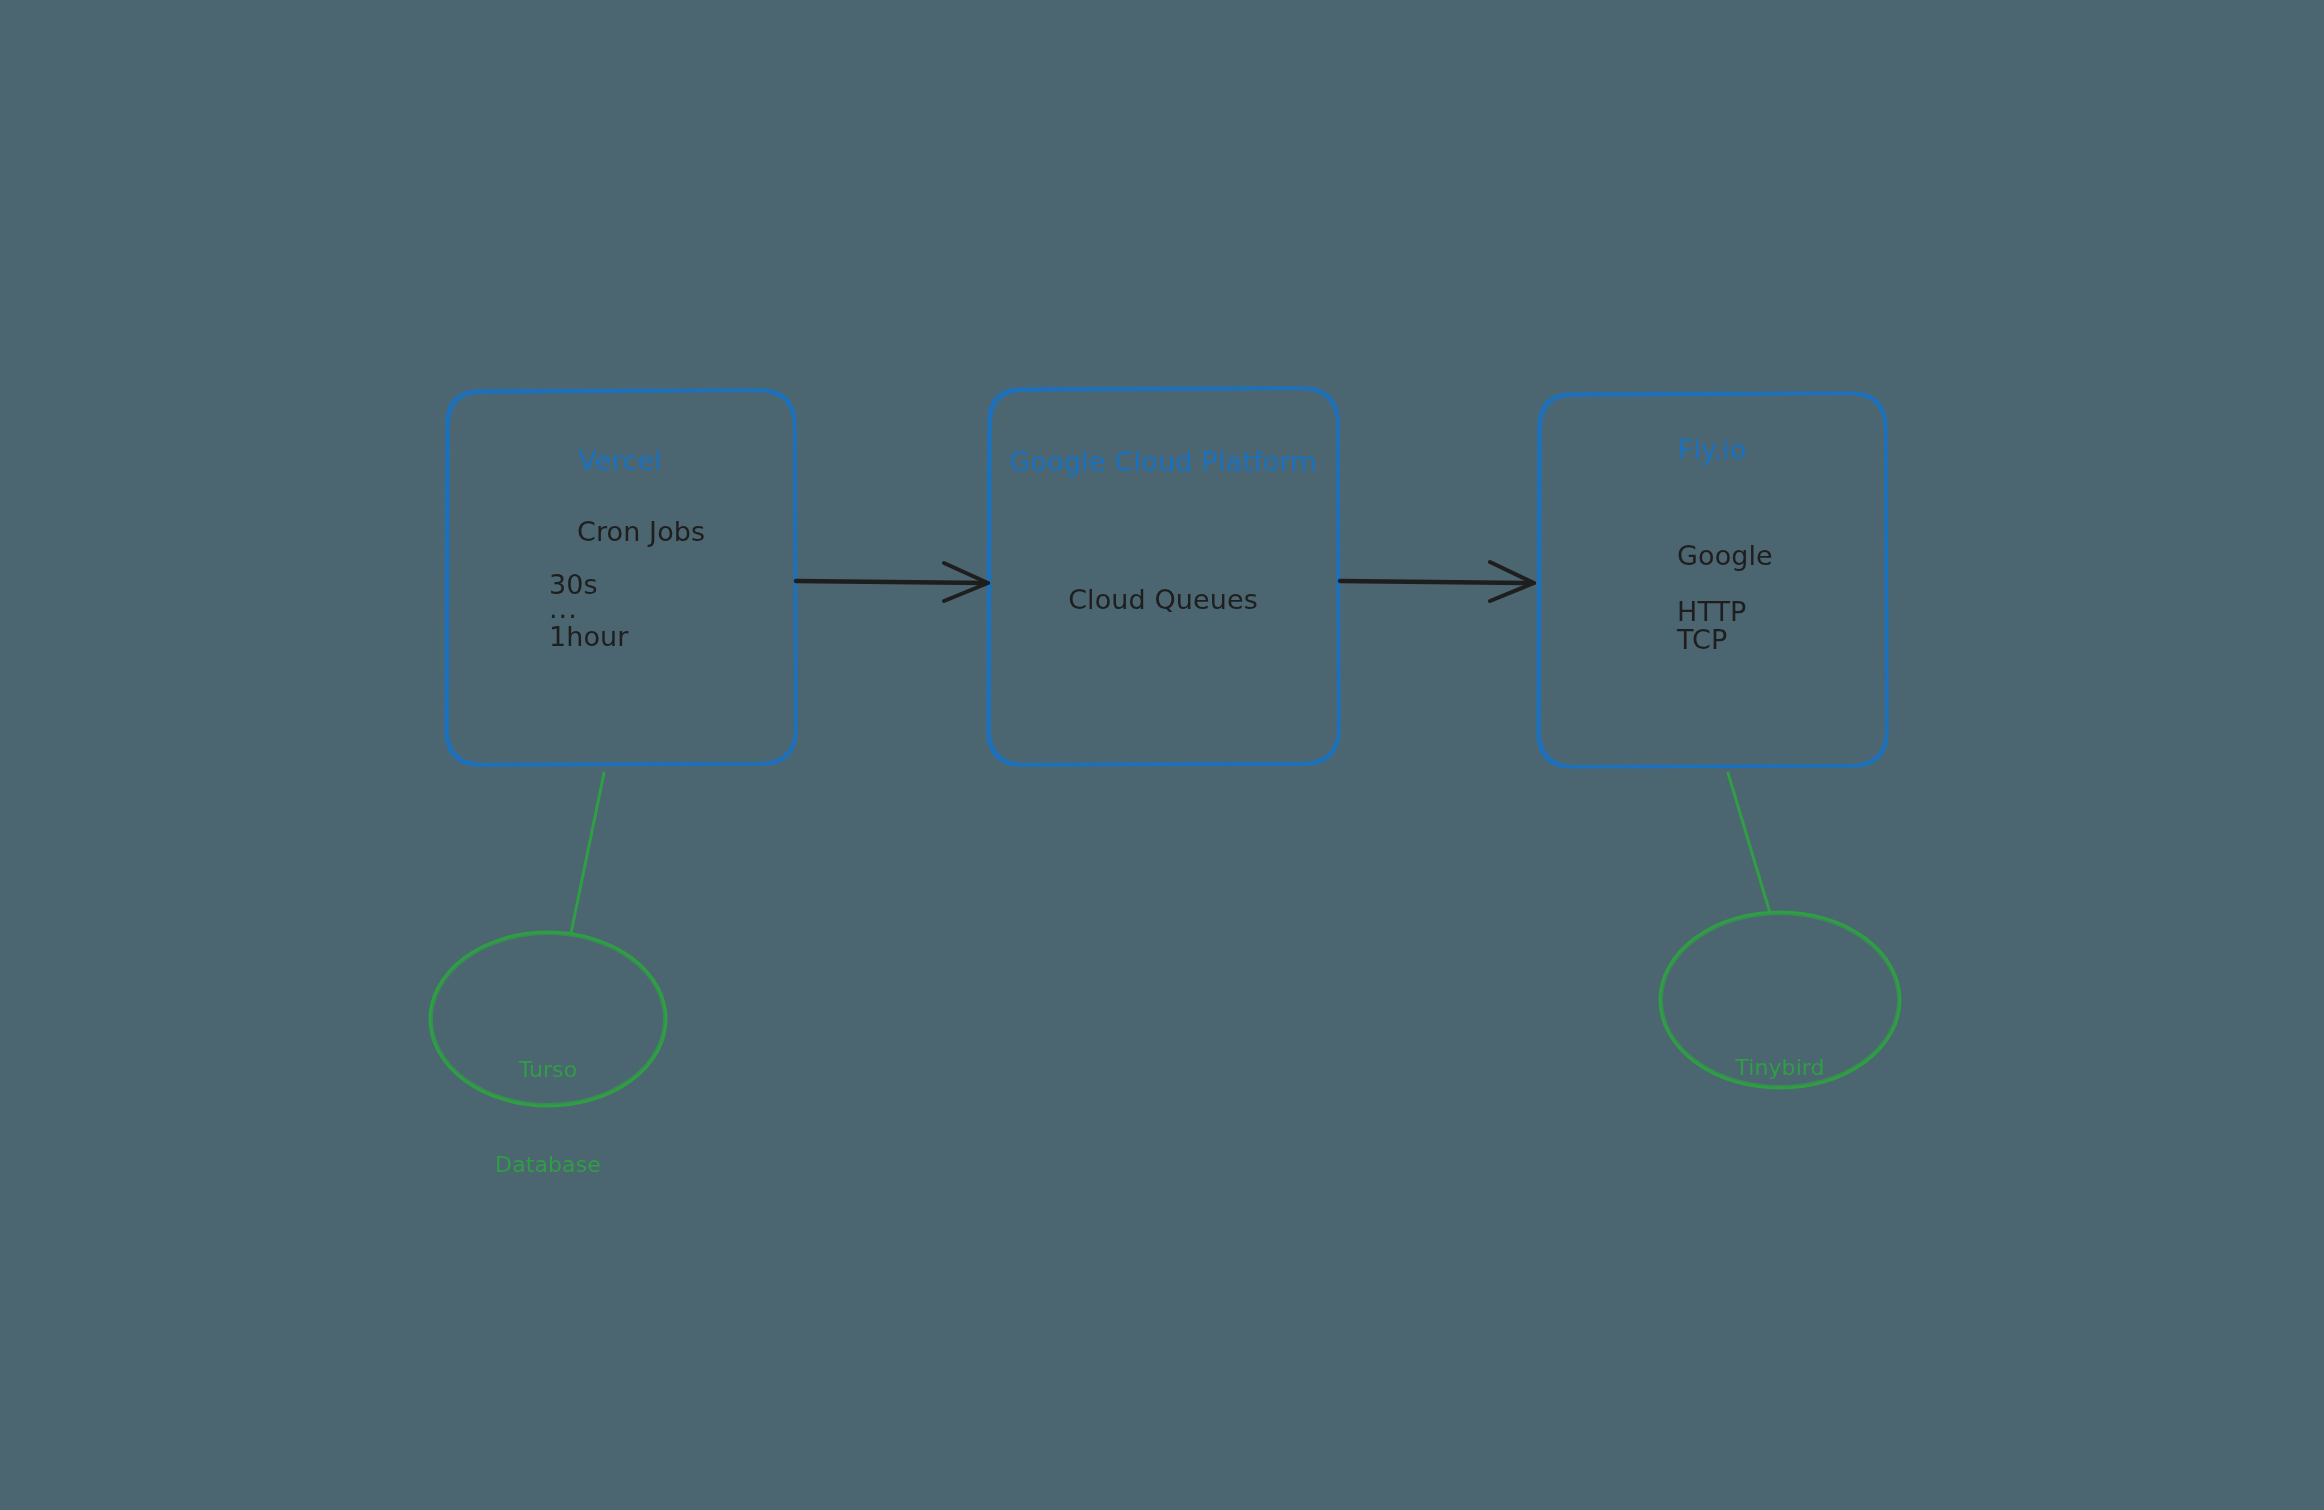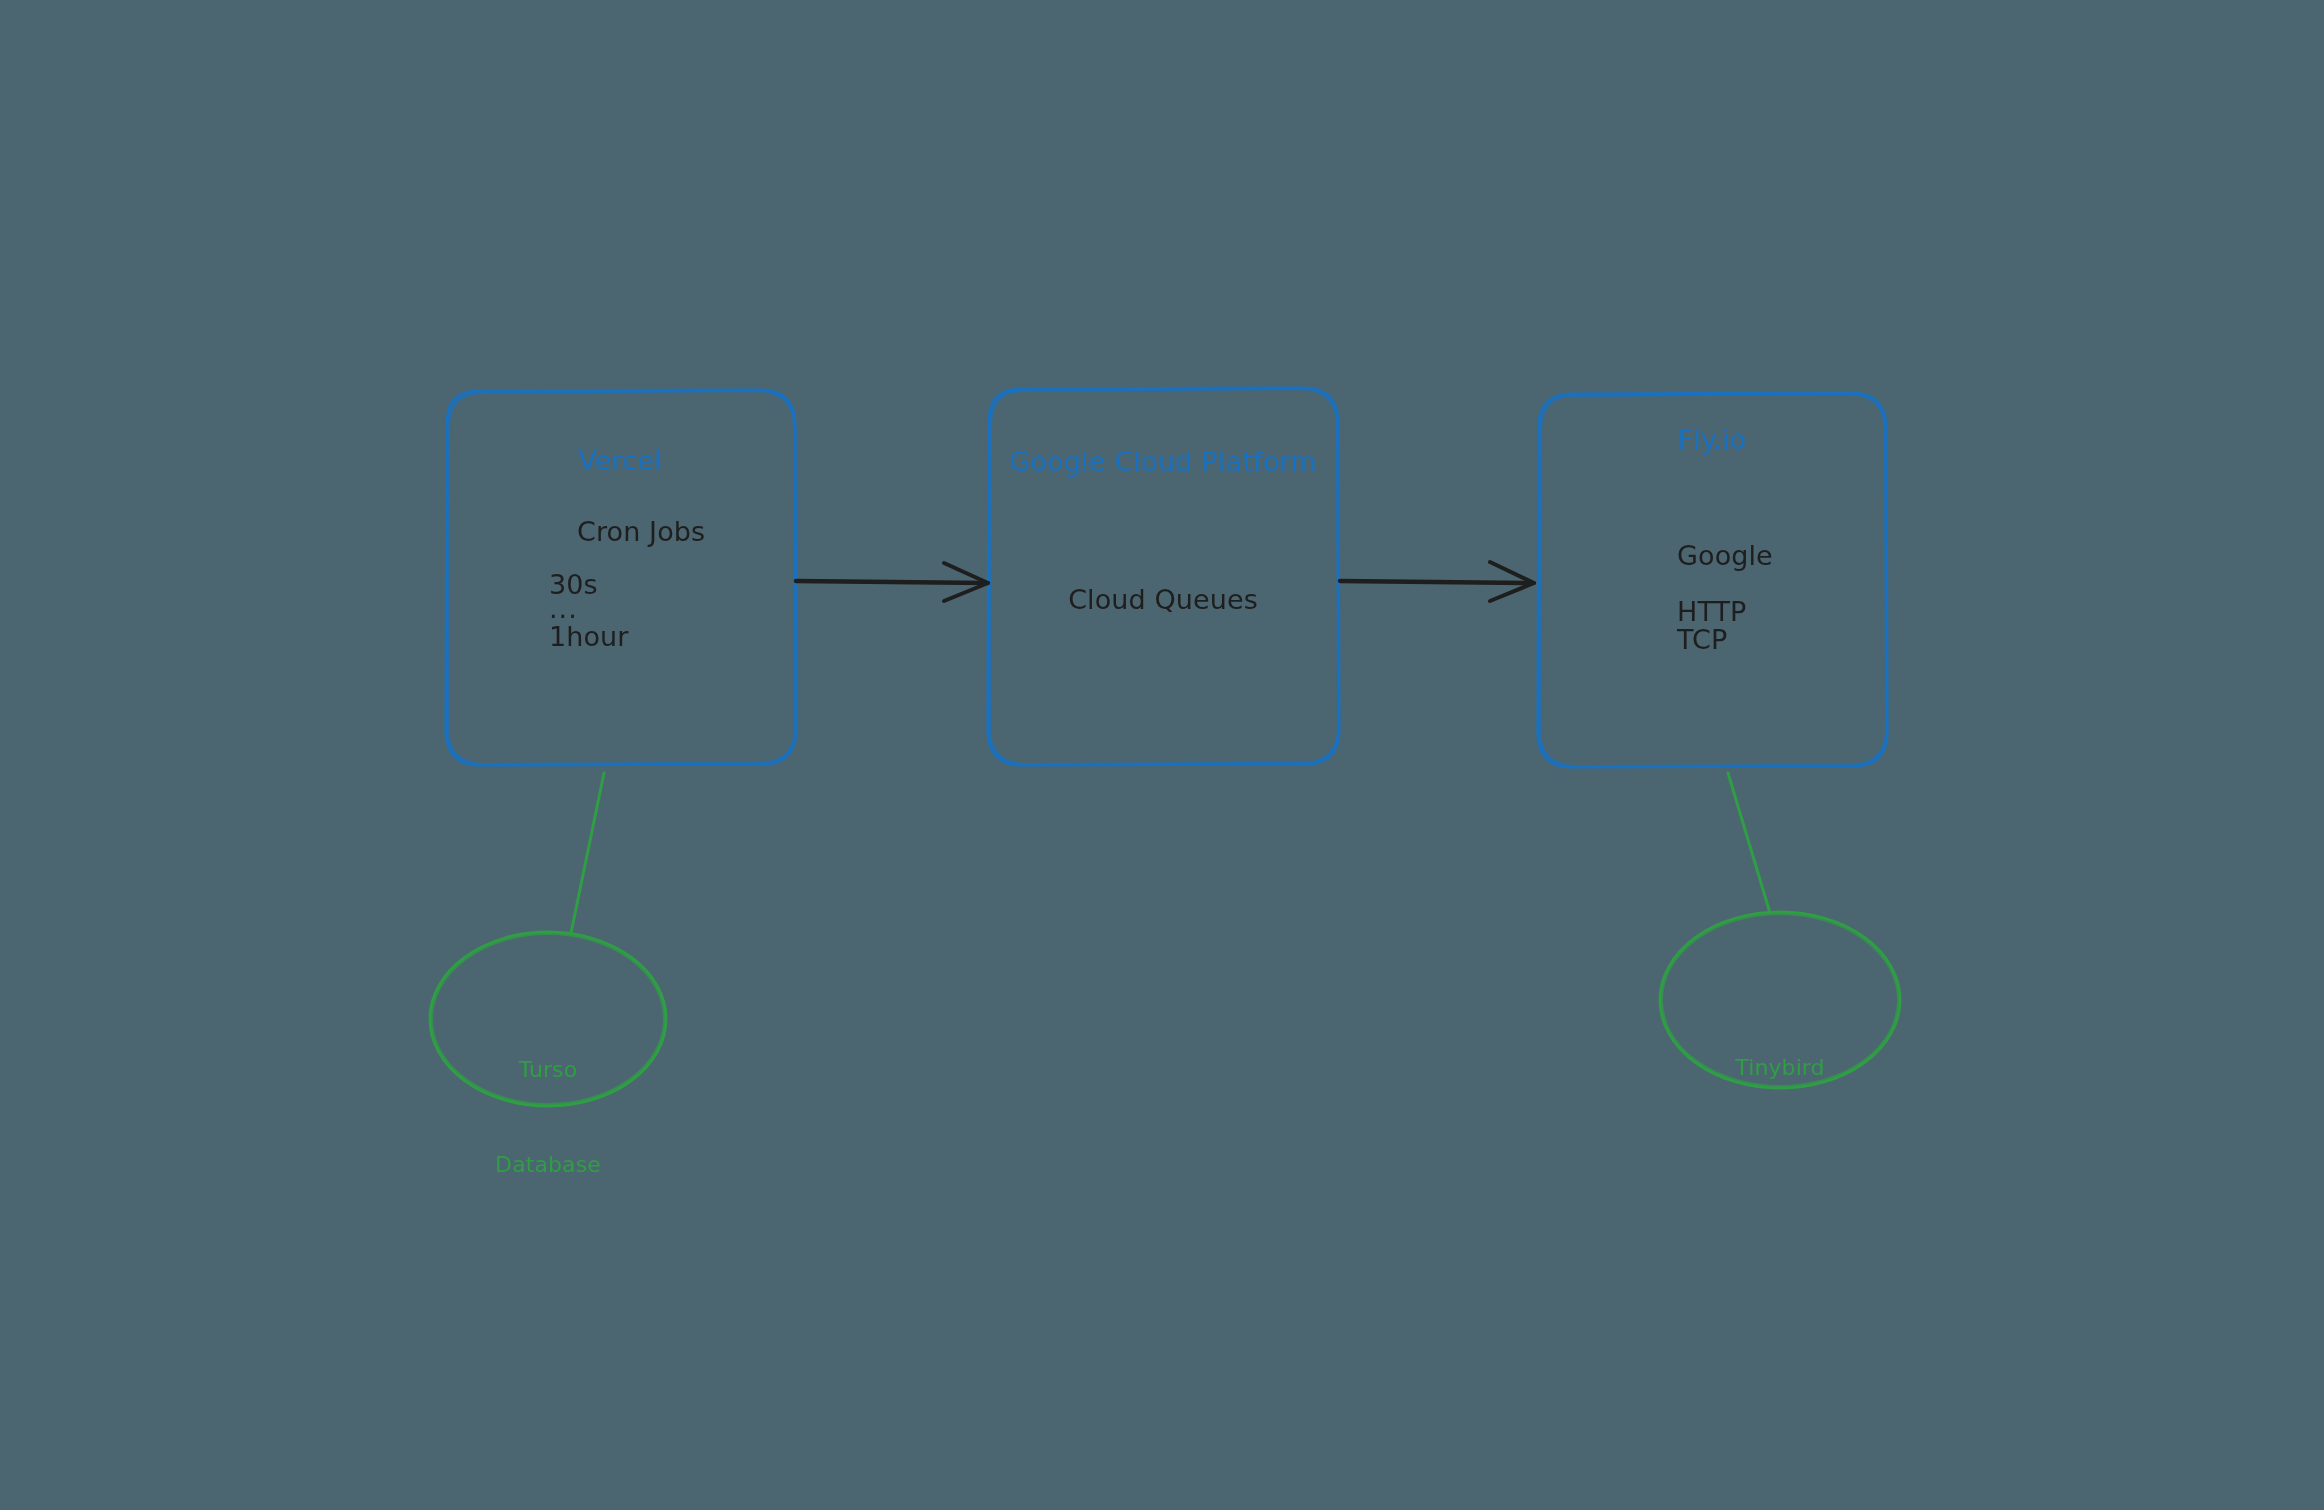--- a/index.html
+++ b/index.html
@@ -94,21 +94,21 @@
 
 <div class="node-text node-title centered" style="left:620px; top:445px;text-align:right;">Vercel</div>
 <div class="node-text node-body" style="left:549px; top:515px;margin-left:28px;">Cron Jobs</div>
 <div class="node-text node-body" style="left:549px; top:568px;">30s</div>
 <div class="node-text node-body dots" style="left:549px; top:592px;">...</div>
 <div class="node-text node-body" style="left:549px; top:620px;">1hour</div>
 
 <div class="node-text node-title centered" style="left:1163px; top:446px;">Google Cloud Platform</div>
 <div class="node-text node-body centered" style="left:1163px; top:583px;">Cloud Queues</div>
 
-<div class="node-text node-title centered" style="left:1712px; top:424px;">Fly.io</div>
+<div class="node-text node-title centered" style="left:1712px; top:434px;">Fly.io</div>
 <div class="node-text node-body" style="left:1677px; top:539px;">Google</div>
 <div class="node-text node-body" style="left:1677px; top:595px;">HTTP</div>
 <div class="node-text node-body" style="left:1677px; top:623px;">TCP</div>
 
 <div class="node-text ellipse-text centered" style="left:548px; top:990px; width:300px; margin-left:-150px; transform:none;">
   <div>Turso</div>
   <div>Database</div>
 </div>
 
 <div class="node-text ellipse-text centered" style="left:1780px; top:988px; width:300px; margin-left:-150px; transform:none;">

